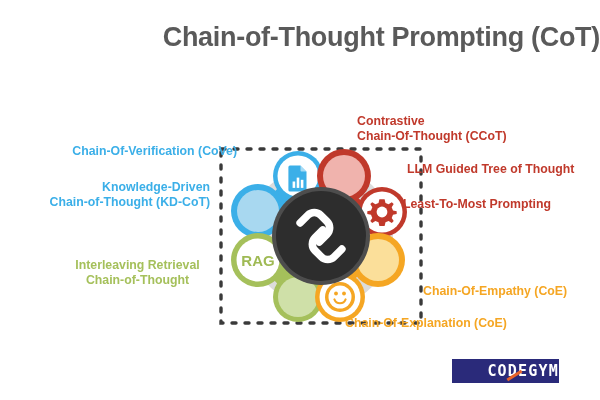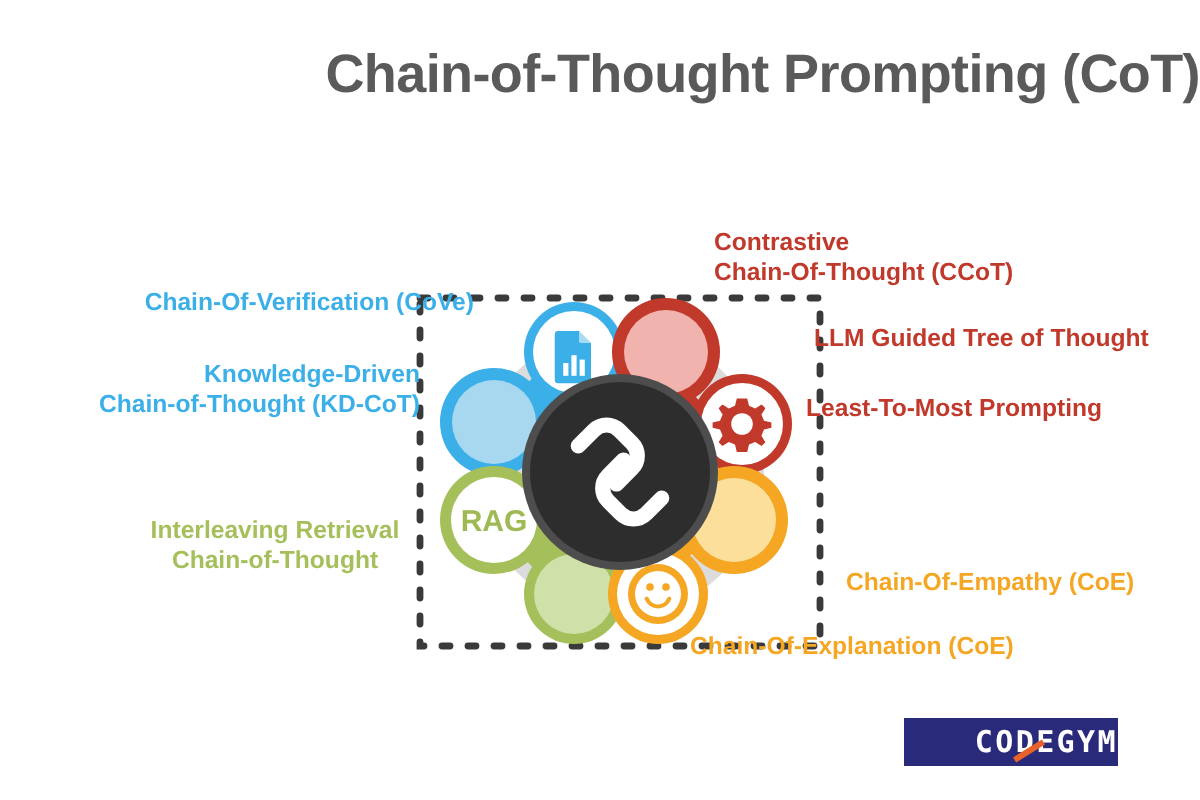--- a/index.html
+++ b/index.html
@@ -31,21 +31,21 @@
     font-size: 27px;
     font-weight: bold;
     color: #5a5a5a;
     letter-spacing: -0.3px;
     white-space: nowrap;
   }
 
   
   #diagram {
     position: absolute;
-    left: 200px;
+    left: 211px;
     top: 140px;
     width: 220px;
     height: 195px;
   }
   #diagram svg {
     display: block;
   }
 
   
   .label {

